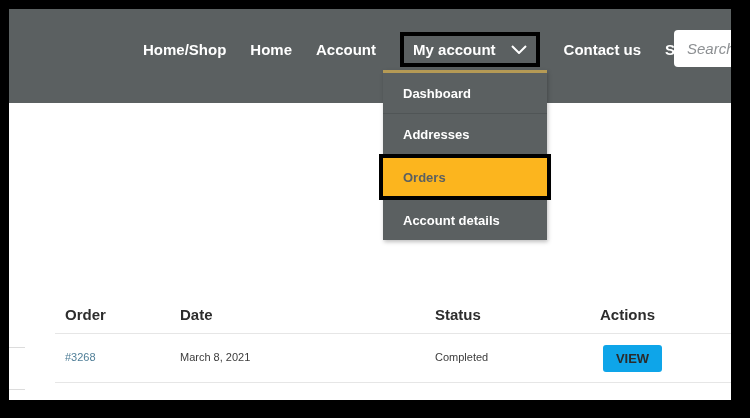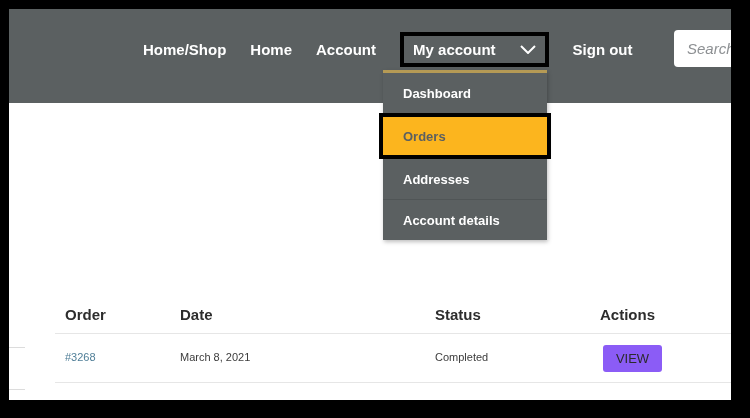--- a/index.html
+++ b/index.html
@@ -12,21 +12,21 @@
     background:#fff;overflow:hidden;
   }
   
   .navbar{position:absolute;left:0;top:0;width:722px;height:94px;background:#5b6061;}
   .nav-row{
     position:absolute;left:134px;top:22px;height:36px;
     display:flex;align-items:center;gap:24px;white-space:nowrap;
   }
   .nav-item{color:#fff;font-size:15px;font-weight:600;cursor:pointer;}
   .nav-item.boxed{
-    display:flex;align-items:center;gap:24px;
+    display:flex;align-items:center;gap:15px;
     border:4px solid #000;padding:5px 9px;background:#5b6061;
   }
   .chev{display:block;}
   .search-box{
     position:absolute;left:665px;top:21px;width:78px;height:37px;
     background:#fff;border:none;border-radius:4px;box-sizing:border-box;
     padding:0 0 0 13px;font-family:"Liberation Sans",sans-serif;
     font-size:15px;color:#444;outline:none;
   }
   .search-box::placeholder{font-style:italic;color:#8d9093;opacity:1;}
@@ -47,50 +47,51 @@
   }
   .dd-item.highlight + .dd-item{border-top:none;}
   
   .th{position:absolute;font-size:15px;font-weight:600;color:#2d2d2d;text-align:right;}
   .td{position:absolute;font-size:11px;color:#3c3c3c;}
   .order-link{color:#4f7e97;text-decoration:none;cursor:pointer;}
   .hline{position:absolute;height:1px;background:#e6e6e6;}
   .tick{position:absolute;left:0;width:16px;height:1px;background:#dcdcdc;}
   .view-btn{
     position:absolute;left:594px;top:336px;width:59px;height:27px;
-    background:#8b5cf6;border:none;border-radius:3px;cursor:pointer;
-    font-family:"Liberation Sans",sans-serif;font-size:13px;font-weight:400;color:#2b2b2b;
+    background:#0ea5e9;border:none;border-radius:3px;cursor:pointer;
+    font-family:"Liberation Sans",sans-serif;font-size:13px;font-weight:700;color:#2b2b2b;
   }
 </style>
 </head>
 <body>
 
 <div class="canvas">
   <div class="content">
 
     <div class="navbar">
       <div class="nav-row">
         <span class="nav-item">Home/Shop</span>
         <span class="nav-item">Home</span>
         <span class="nav-item">Account</span>
         <span class="nav-item boxed">
           <span>My account</span>
           <svg class="chev" width="16" height="9" viewBox="0 0 16 9">
             <polyline points="1,1 8,8 15,1" fill="none" stroke="#ffffff" stroke-width="2"></polyline>
           </svg>
         </span>
+        <span class="nav-item">Contact us</span>
         <span class="nav-item">Sign out</span>
       </div>
       <input class="search-box" type="text" placeholder="Search" style="">
     </div>
 
     <div class="dropdown">
       <div class="dd-item">Dashboard</div>
+      <div class="dd-item">Addresses</div>
       <div class="dd-item highlight">Orders</div>
-      <div class="dd-item">Addresses</div>
       <div class="dd-item">Account details</div>
     </div>
 
     <div>
       <span class="th" style="left:56px;top:297px">Order</span>
       <span class="th" style="left:171px;top:297px">Date</span>
       <span class="th" style="left:426px;top:297px">Status</span>
       <span class="th" style="left:591px;top:297px">Actions</span>
 
       <div class="hline" style="left:46px;top:324px;width:676px"></div>

